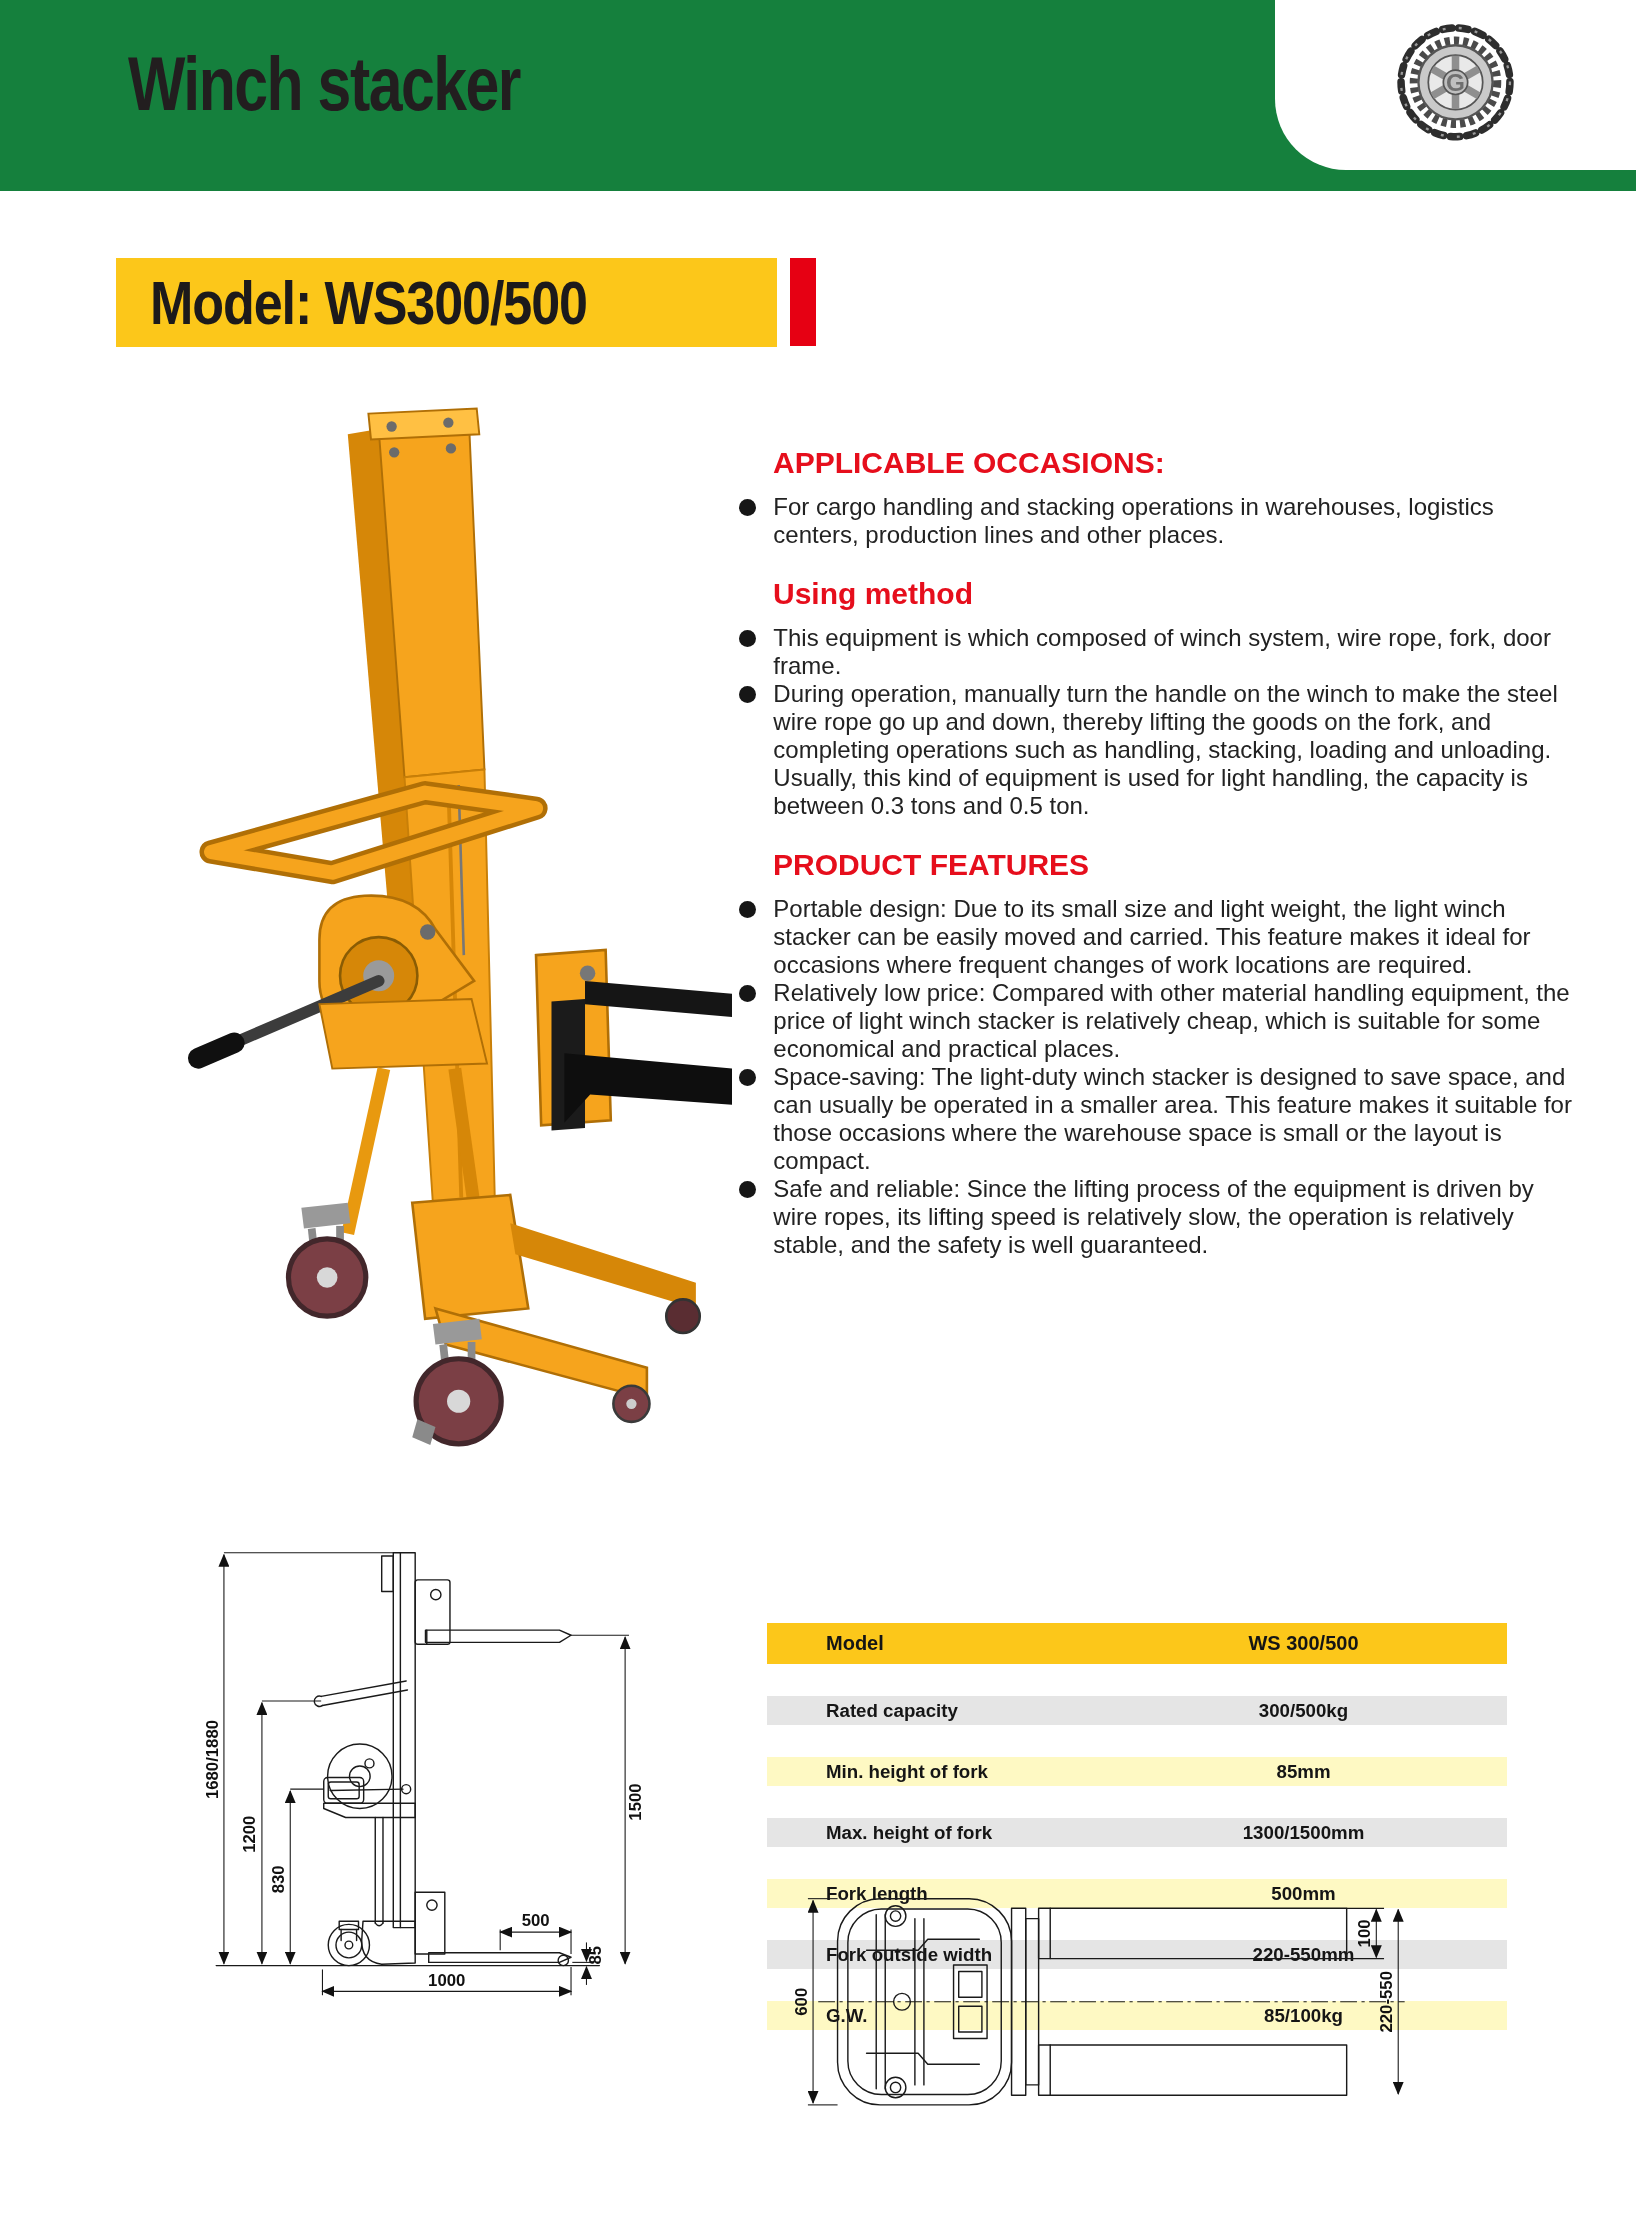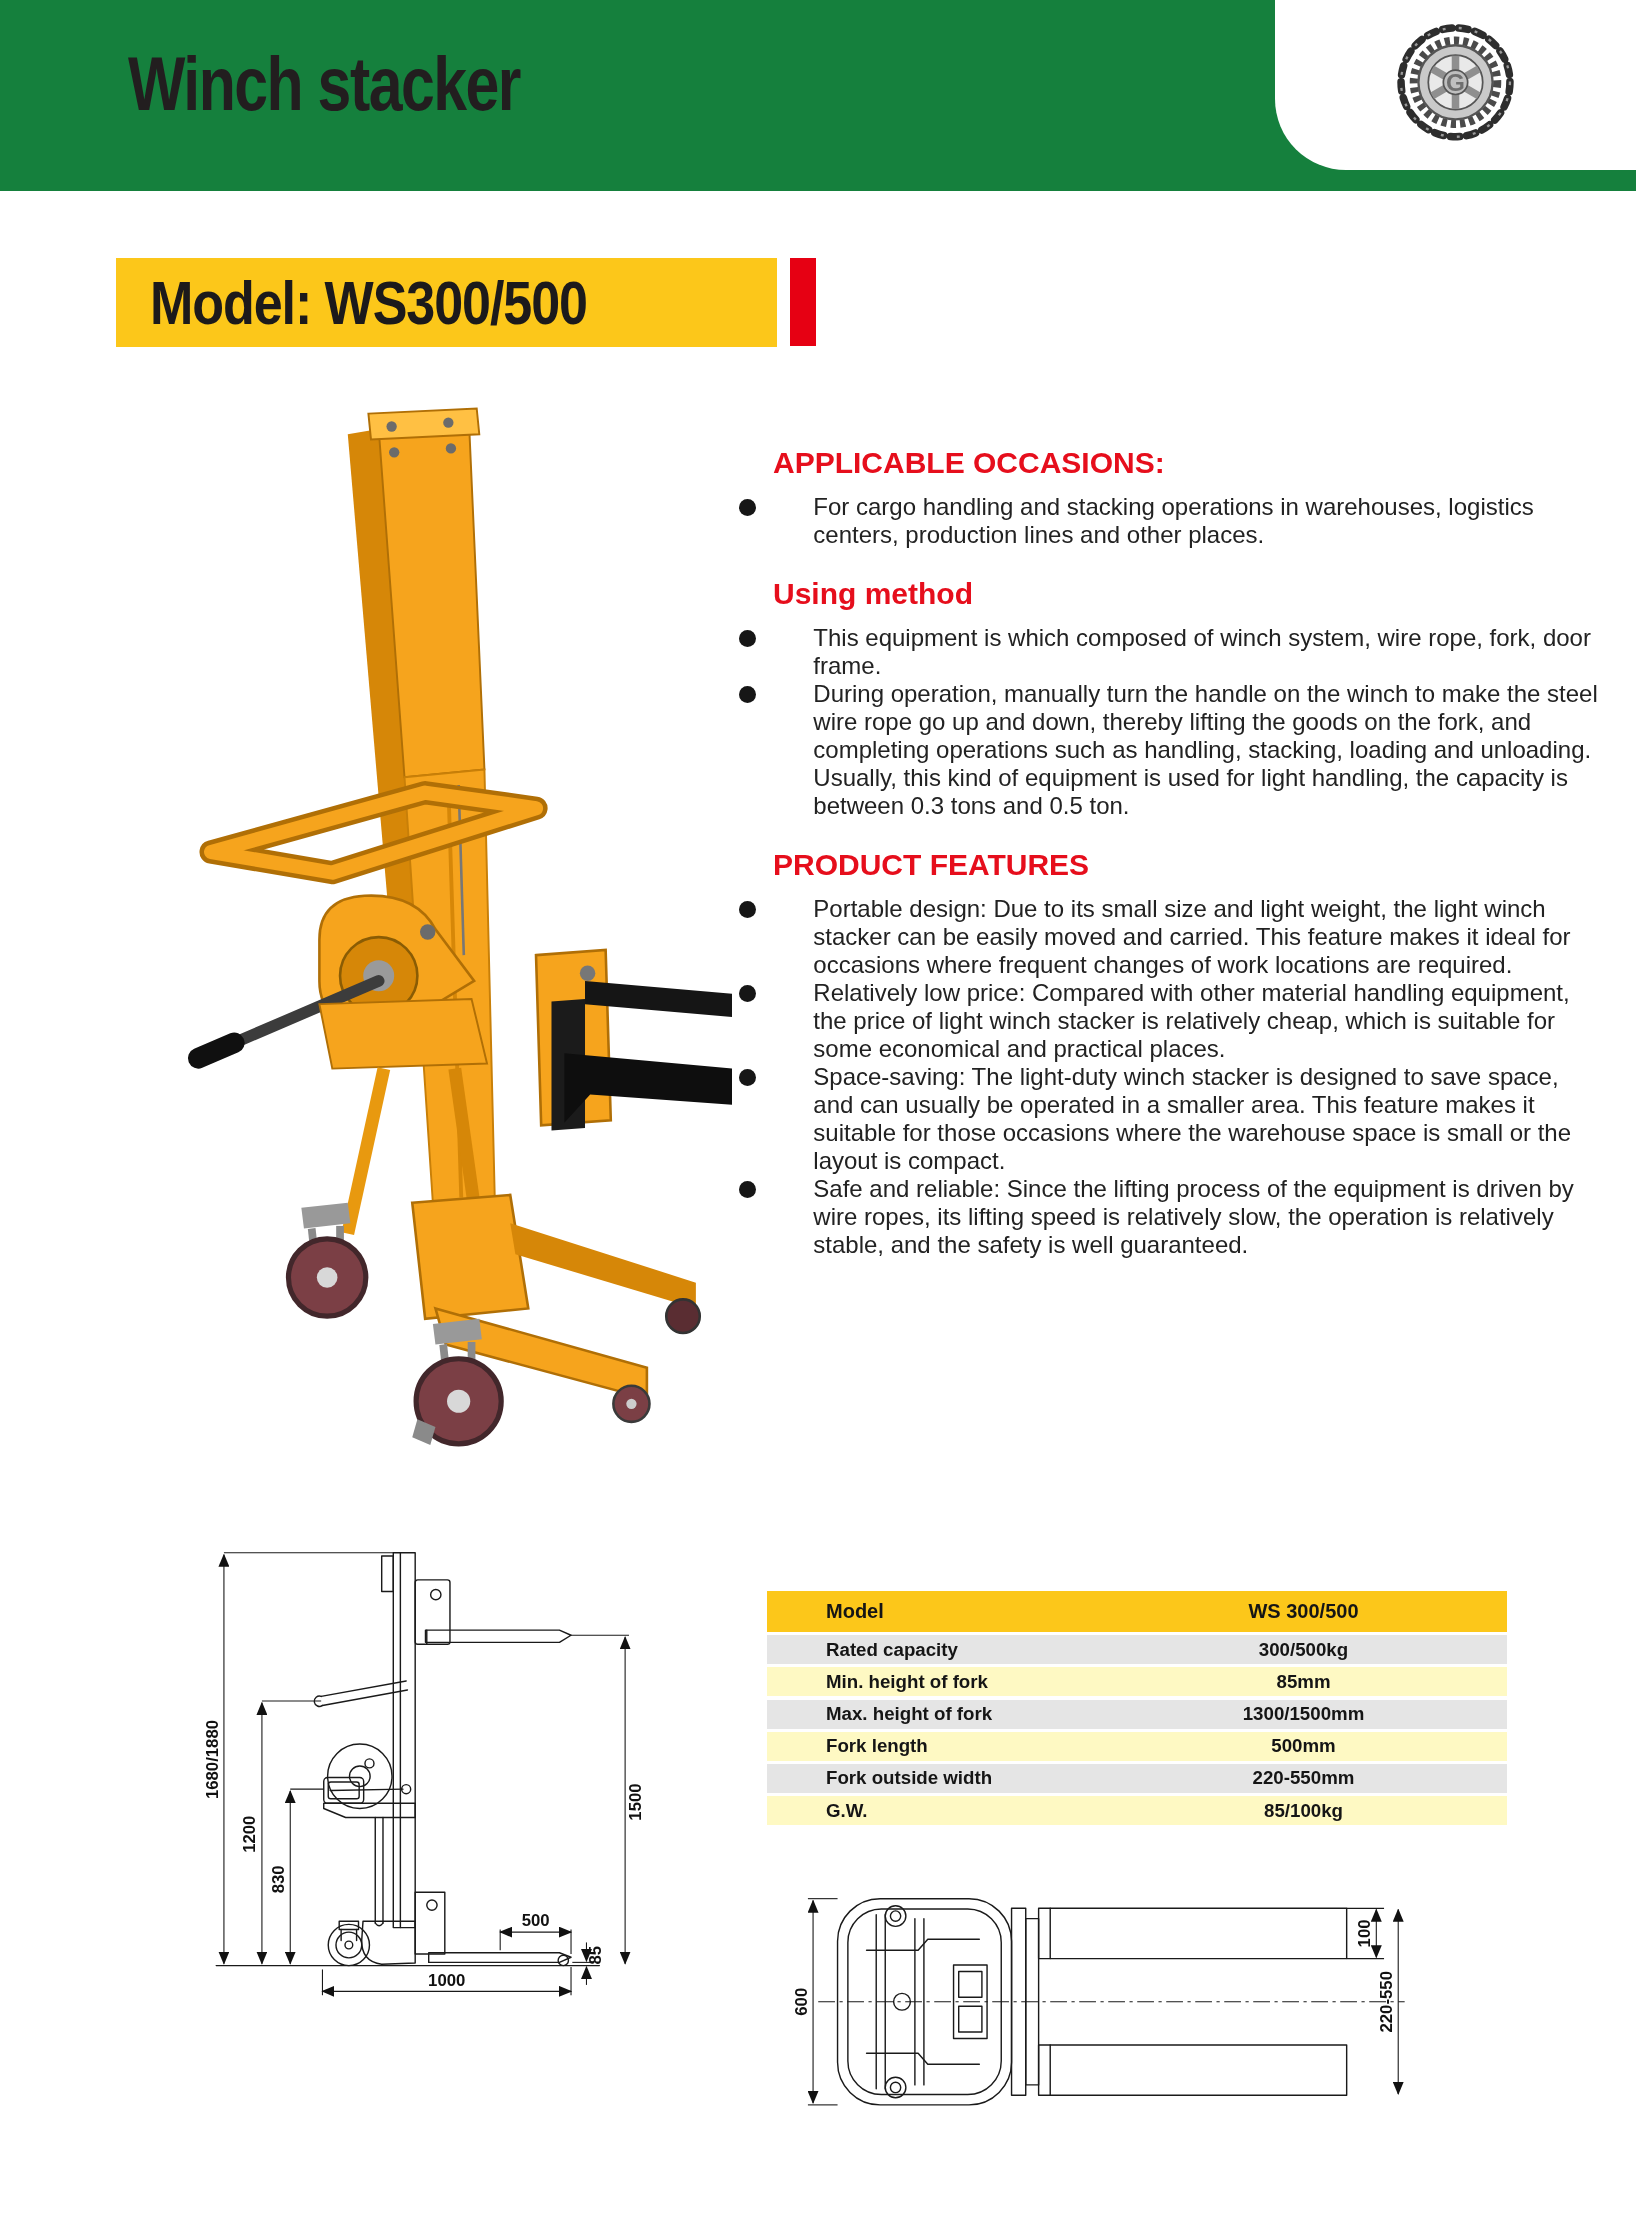--- a/index.html
+++ b/index.html
@@ -19,25 +19,25 @@
   .model-band .model-text{position:absolute;left:34px;top:0;line-height:89px;font-size:62px;font-weight:700;
               color:#1c1a1b;letter-spacing:-1.3px;transform:scaleX(0.84);transform-origin:left top;white-space:nowrap;}
   .red-bar{position:absolute;left:790px;top:258px;width:26px;height:88px;background:#E60013;}
 
   
   .content-col{position:absolute;left:738px;top:446px;width:864px;}
   .sec-heading{margin:0 0 13px 35px;font-size:30px;font-weight:700;color:#E60E1C;letter-spacing:0;}
   .sec-heading.mt{margin-top:28px;}
   .bullet-item{display:flex;align-items:flex-start;margin:0;}
   .bullet-dot{flex:0 0 auto;width:17px;height:17px;border-radius:50%;background:#161616;margin:5.8px 17px 0 1.3px;}
-  .bullet-text{font-size:24px;line-height:28px;color:#222222;width:806px;margin-left:40px;}
+  .bullet-text{font-size:24px;line-height:28px;color:#222222;width:806px;}
 
   
   .spec-table{position:absolute;left:767px;top:1591px;width:740px;}
-  .spec-row{display:grid;grid-template-columns:45% 55%;align-items:center;margin-bottom:3.2px;}
+  .spec-row{display:grid;grid-template-columns:45% 55%;align-items:center;margin-bottom:3.2px;margin-top:32px;}
   .spec-row.head{background:#FCC71A;height:41px;font-size:20px;}
   .spec-row.r-light{background:#e5e5e5;height:29px;font-size:18.7px;}
   .spec-row.r-dark{background:#fef9c3;height:29px;font-size:18.7px;}
   .spec-label{padding-left:59px;font-weight:700;color:#151515;}
   .spec-value{text-align:center;font-weight:700;color:#151515;}
 
   
   .photo-wrap{position:absolute;left:126px;top:398px;width:606px;height:1064px;}
   .sideview-wrap{position:absolute;left:184px;top:1544px;width:454px;height:471px;}
   .topview-wrap{position:absolute;left:786px;top:1889px;width:638px;height:232px;}

